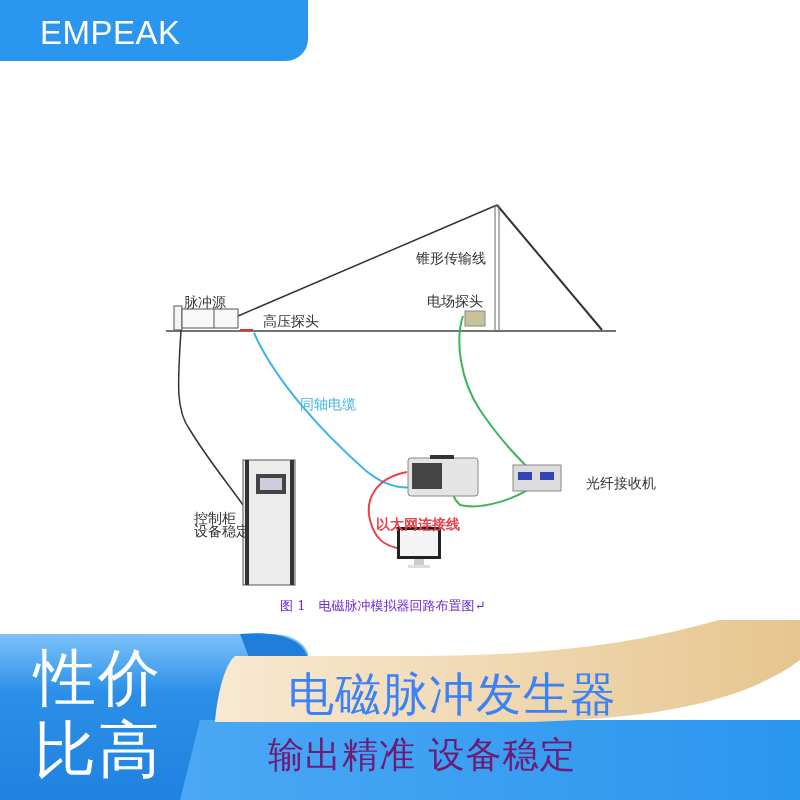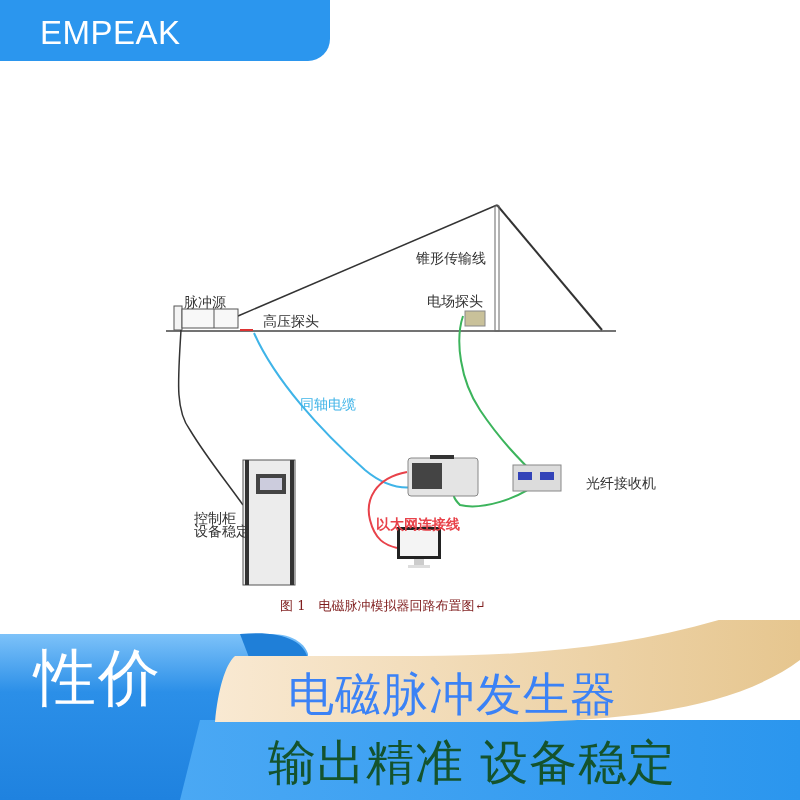--- a/index.html
+++ b/index.html
@@ -1,25 +1,25 @@
 <!DOCTYPE html>
 <html><head>
 <meta charset="utf-8">
 <style>
   html,body{margin:0;padding:0;}
   body{width:800px;height:800px;position:relative;overflow:hidden;background:#fff;font-family:"DejaVu Sans",sans-serif;}
-  .brand-tab{position:absolute;left:0;top:0;width:308px;height:61px;background:#2b96ee;border-bottom-right-radius:22px;padding-left:22px;}
+  .brand-tab{position:absolute;left:0;top:0;width:308px;height:61px;background:#2b96ee;border-bottom-right-radius:22px;}
   .brand-text{position:absolute;left:40px;top:14px;color:#fff;font-family:"Liberation Sans",sans-serif;font-size:33px;letter-spacing:0.5px;}
   .diagram{position:absolute;left:0;top:0;width:800px;height:640px;}
   .lbl{position:absolute;font-size:14px;color:#333;white-space:nowrap;}
-  .caption{position:absolute;left:280px;top:597px;font-size:13px;color:#7f1d1d;white-space:nowrap;font-family:"DejaVu Serif",serif;}
+  .caption{position:absolute;left:280px;top:597px;font-size:13px;color:#6d28d9;white-space:nowrap;font-family:"DejaVu Serif",serif;}
   .banner{position:absolute;left:0;top:620px;width:800px;height:180px;}
   .left-title{position:absolute;left:34px;top:642px;color:#fff;font-size:62px;line-height:72px;font-weight:normal;letter-spacing:2px;}
   .band-top-text{position:absolute;left:288px;top:664px;color:#3b82f6;font-size:46px;letter-spacing:1px;}
-  .band-bottom-text{position:absolute;left:268px;top:731px;color:#14532d;font-size:48px;letter-spacing:1px;text-align:right;}
+  .band-bottom-text{position:absolute;left:268px;top:731px;color:#701a75;font-size:36px;letter-spacing:1px;text-align:right;}
 </style>
 </head>
 <body>
 
 <div class="brand-tab">
   <span class="brand-text">EMPEAK</span>
 </div>
 
 <div class="diagram">
   <svg width="800" height="640" style="position:absolute;left:0;top:0">
@@ -109,15 +109,16 @@
     <path d="M0 14 L270 14 C295 14, 305 25, 308 34 L308 180 L0 180 Z" fill="url(#lb)"></path>
     <path d="M240 14 C280 10, 305 20, 308 40 L250 40 Z" fill="#1f7fd8"></path>
 
     <path d="M200 100 L800 100 L800 180 L180 180 Z" fill="url(#bb)"></path>
 
     <path d="M235 36 L420 36 C560 36, 690 20, 800 -30 L800 40 C740 85, 640 100, 520 102 L215 102 C218 70, 225 45, 235 36 Z" fill="url(#bg)"></path>
   </svg>
 </div>
 <div class="left-title">
   <div>性价</div>
+  <div>比高</div>
 </div>
 <div class="band-top-text">电磁脉冲发生器</div>
 <div class="band-bottom-text">输出精准 设备稳定</div>
 
 </body></html>

